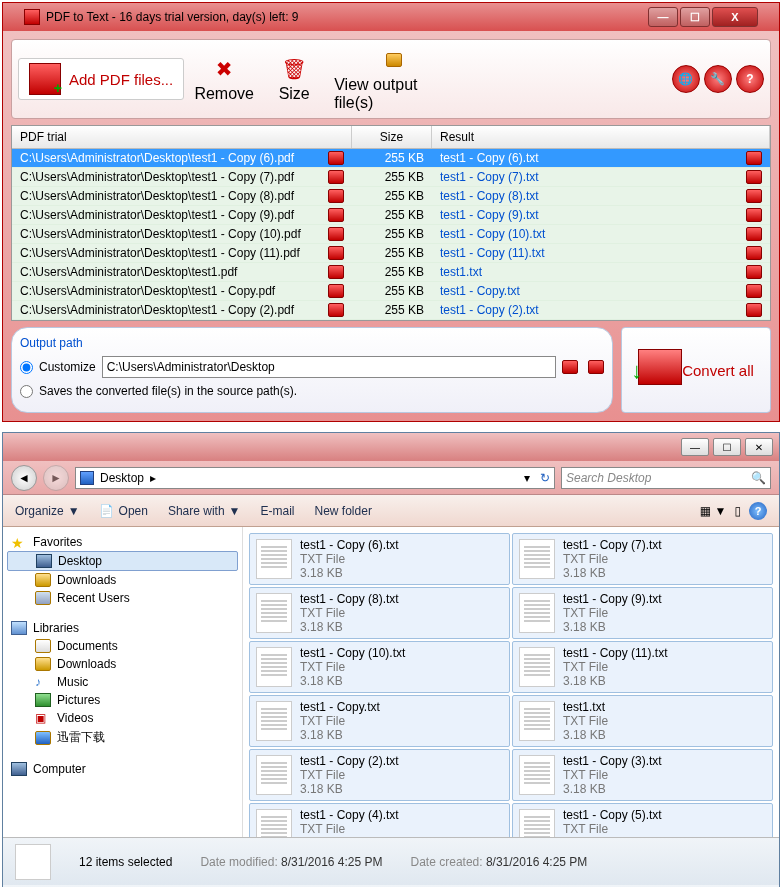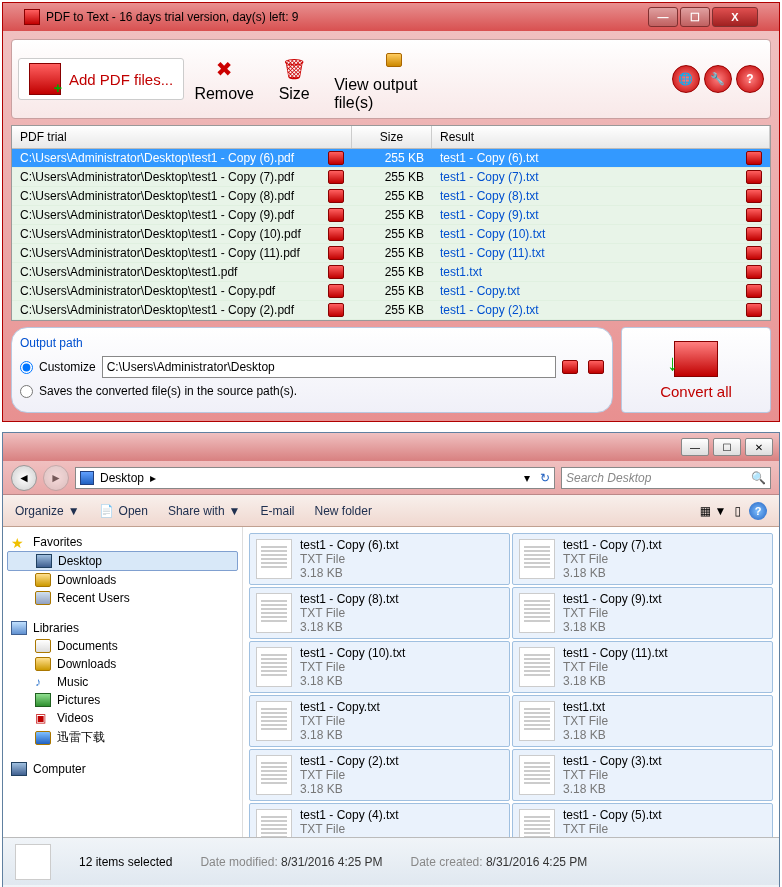--- a/index.html
+++ b/index.html
@@ -40,21 +40,21 @@
 .row .c3 .link{color:#0050d0}
 .row.sel .c3 .link{color:#fff}
 .folder-ic{display:inline-block;width:16px;height:14px;background:linear-gradient(#ffcc60,#cc8800);border:1px solid #aa6600;border-radius:2px}
 .folder-ic.red{background:linear-gradient(#ff6060,#c00000);border-color:#800}
 
 .outpanel{display:flex;gap:8px;margin-top:6px}
 .outleft{flex:1;border:1px solid #b8c8e0;border-radius:16px;background:linear-gradient(#fff,#f0f0f8);padding:8px}
 .outleft .hd{color:#0050d0;margin-bottom:6px}
 .radio-row{display:flex;align-items:center;gap:6px;margin:6px 0}
 .radio-row input[type=text]{flex:1;border:1px solid #888;padding:2px 4px;height:22px}
-.outright{width:150px;border:1px solid #b8c8e0;border-radius:4px;background:linear-gradient(#fff,#f0f0f8);display:flex;flex-direction:column;align-items:center;justify-content:center;padding:8px}
+.outright{width:150px;border:1px solid #b8c8e0;border-radius:4px;background:linear-gradient(#fff,#f0f0f8);display:flex;flex-direction:row;align-items:center;justify-content:center;padding:8px}
 .conv-ic{width:44px;height:36px;background:linear-gradient(#ff8080,#c00000);border:1px solid #800;position:relative;margin-bottom:6px}
 .conv-ic:after{content:"↓";position:absolute;left:-8px;top:8px;color:#0a0;font-size:22px;font-weight:bold}
 .conv-lab{color:#c00000;font-size:15px}
 
 .win2{border:1px solid #6080a0;background:#fff;margin:2px}
 .titlebar2{height:28px;background:linear-gradient(#f0c0c0,#d88080);display:flex;align-items:center;justify-content:flex-end;padding:0 6px}
 .w2btn{width:28px;height:18px;border:1px solid #888;background:linear-gradient(#fff,#ddd);margin-left:4px;border-radius:2px;display:flex;align-items:center;justify-content:center;font-size:10px}
 .navbar2{height:34px;background:linear-gradient(#f0c0c0,#e8a8a8);display:flex;align-items:center;padding:0 8px;gap:6px;border-bottom:1px solid #b88}
 .navcirc{width:26px;height:26px;border-radius:50%;background:radial-gradient(#fff,#ccc);border:1px solid #999;display:flex;align-items:center;justify-content:center}
 .addrbar{flex:1;background:#fff;border:1px solid #888;height:22px;display:flex;align-items:center;padding:0 4px;gap:6px}

